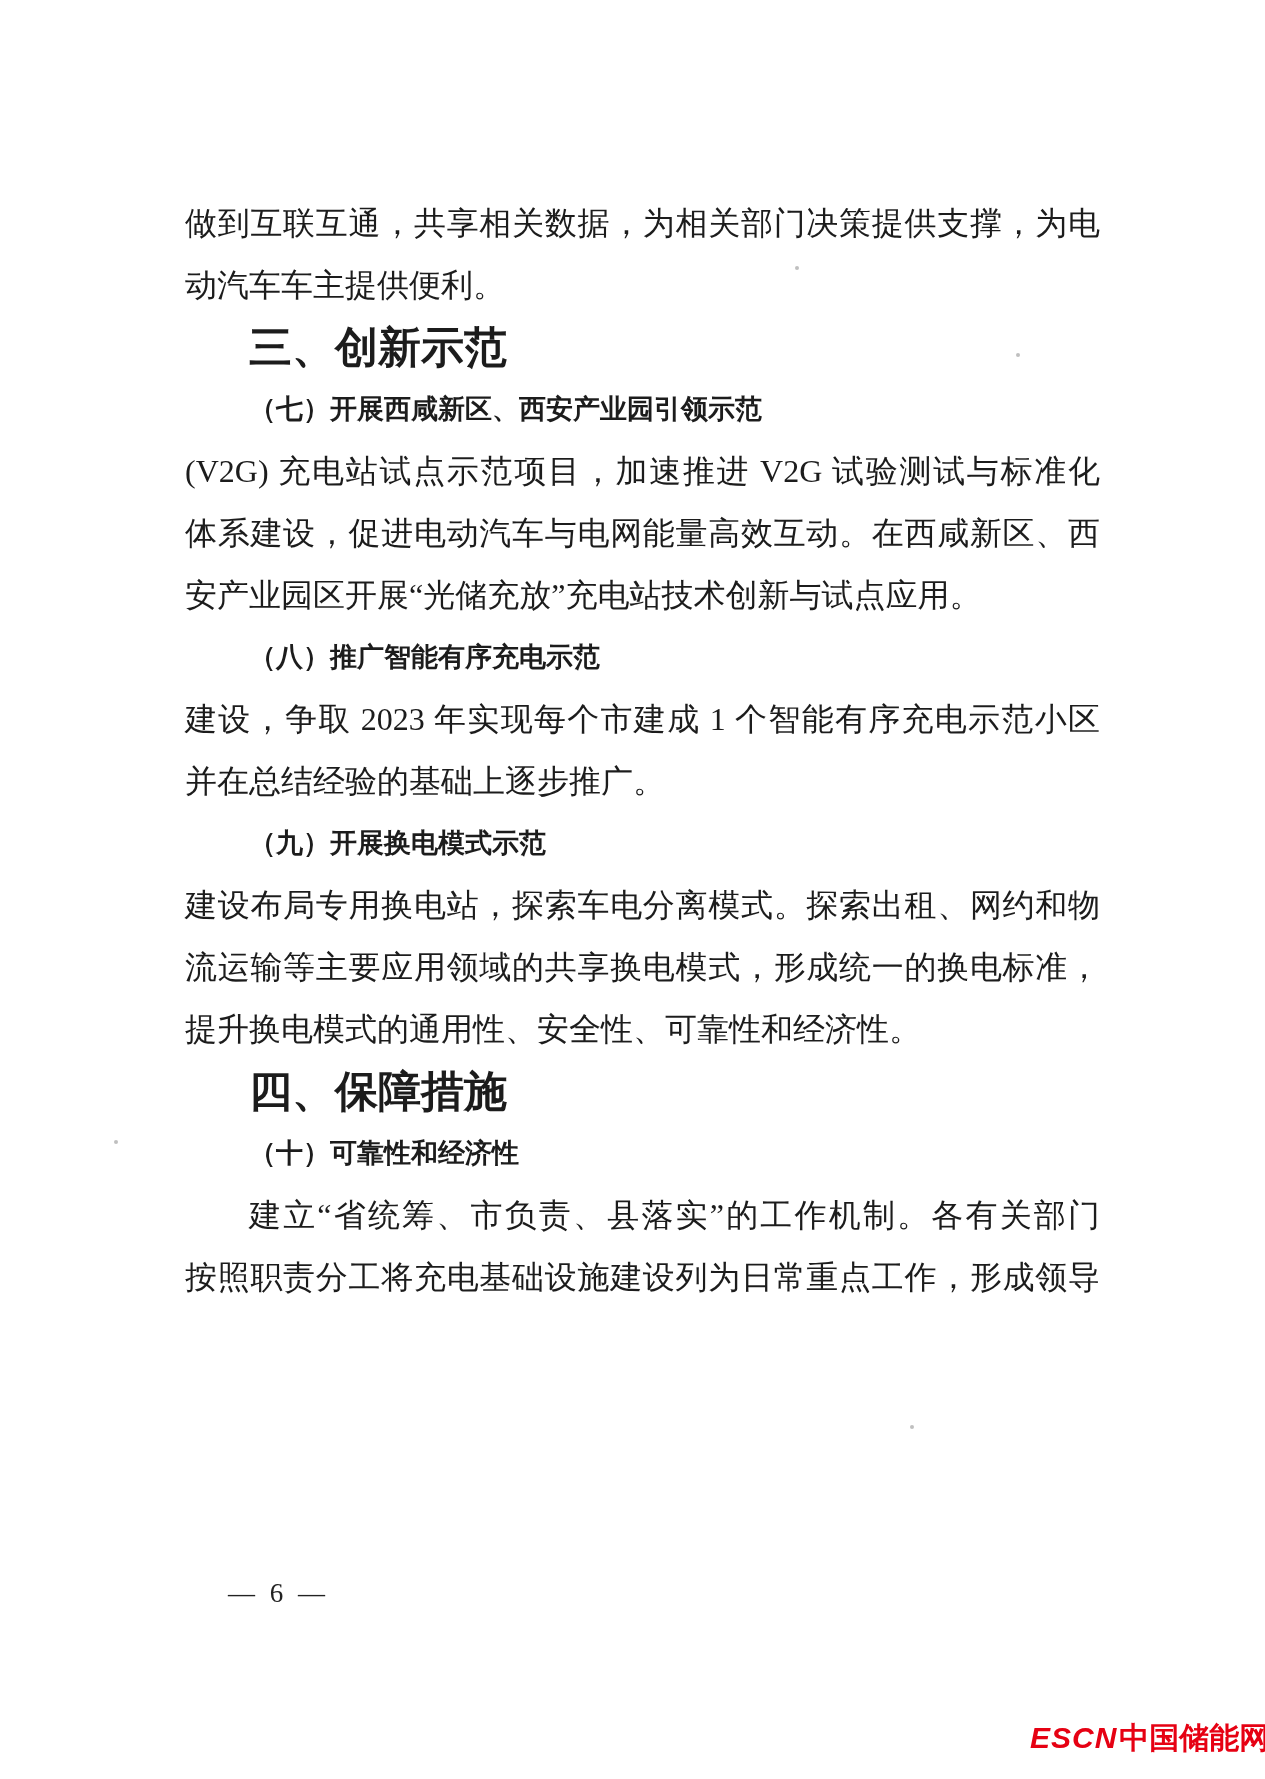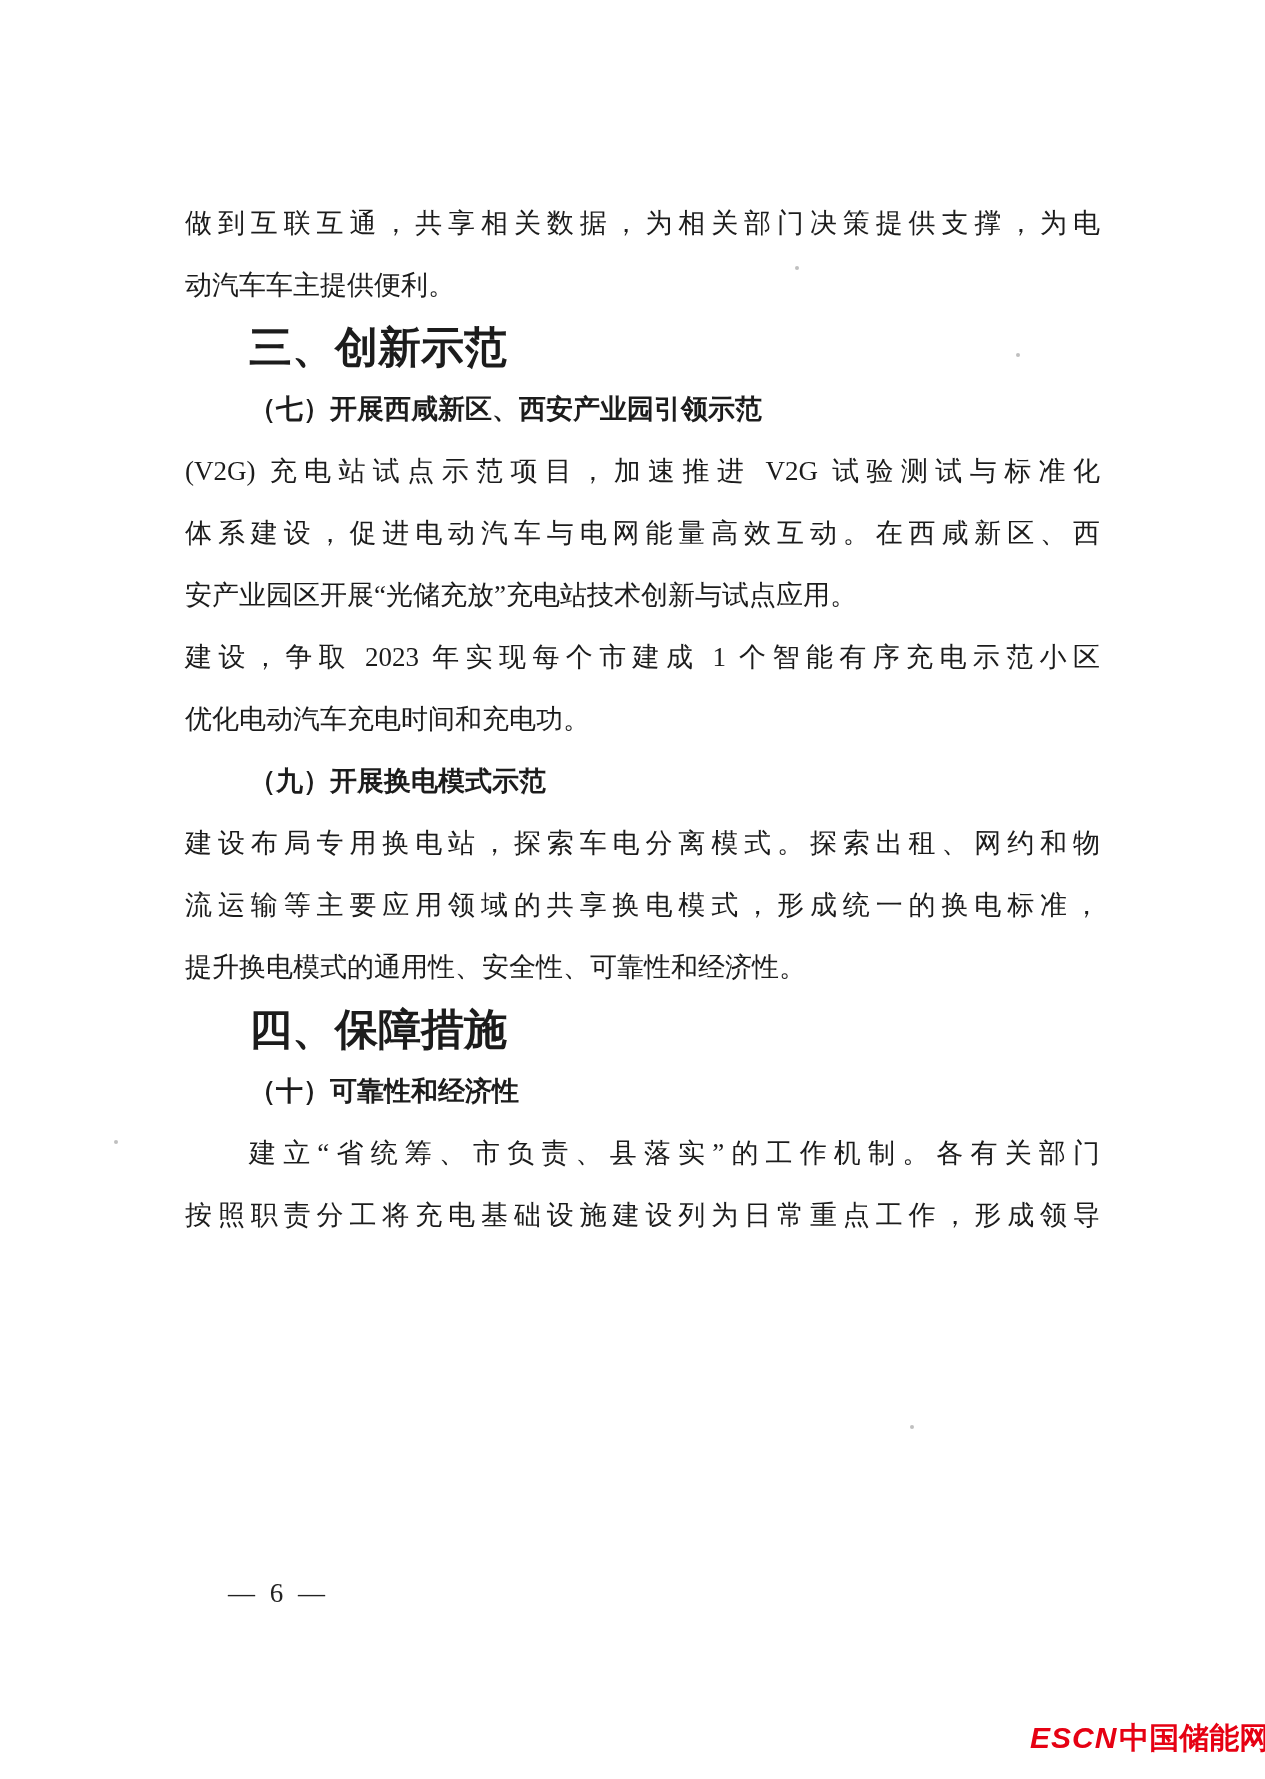--- a/index.html
+++ b/index.html
@@ -13,21 +13,21 @@
     color:#1c1c1c;
   }
   .doc{
     position:absolute;
     left:185px;top:192px;
     width:915px;
   }
   .line{
     height:62px;
     line-height:62px;
-    font-size:27px;
+    font-size:32px;
     text-align:justify;
     letter-spacing:0;
   }
   .body-just{ text-align-last:justify; }
   .body-end{ text-align-last:left; }
   .body-first{ text-indent:64px; text-align-last:justify; }
   .h1{
     text-indent:64px;
     font-weight:bold;
     text-align-last:left;
@@ -71,22 +71,23 @@
 <div class="page">
 
   <div class="doc">
       <div class="line body-just">做到互联互通，共享相关数据，为相关部门决策提供支撑，为电</div>
       <div class="line body-end">动汽车车主提供便利。</div>
       <div class="line h1">三、创新示范</div>
       <div class="line h2">（七）开展西咸新区、西安产业园引领示范</div>
       <div class="line body-just">(V2G) 充电站试点示范项目，加速推进 V2G 试验测试与标准化</div>
       <div class="line body-just">体系建设，促进电动汽车与电网能量高效互动。在西咸新区、西</div>
       <div class="line body-end">安产业园区开展“光储充放”充电站技术创新与试点应用。</div>
+      <div class="line h2">（八）推广智能有序充电示范</div>
       <div class="line body-just">建设，争取 2023 年实现每个市建成 1 个智能有序充电示范小区</div>
-      <div class="line body-end">优化电动汽车充电时间和充电功。</div>
+      <div class="line body-end">并在总结经验的基础上逐步推广。</div>
       <div class="line h2">（九）开展换电模式示范</div>
       <div class="line body-just">建设布局专用换电站，探索车电分离模式。探索出租、网约和物</div>
       <div class="line body-just">流运输等主要应用领域的共享换电模式，形成统一的换电标准，</div>
       <div class="line body-end">提升换电模式的通用性、安全性、可靠性和经济性。</div>
       <div class="line h1">四、保障措施</div>
       <div class="line h2">（十）可靠性和经济性</div>
       <div class="line body-first">建立“省统筹、市负责、县落实”的工作机制。各有关部门</div>
       <div class="line body-just">按照职责分工将充电基础设施建设列为日常重点工作，形成领导</div>
     </div>
 

